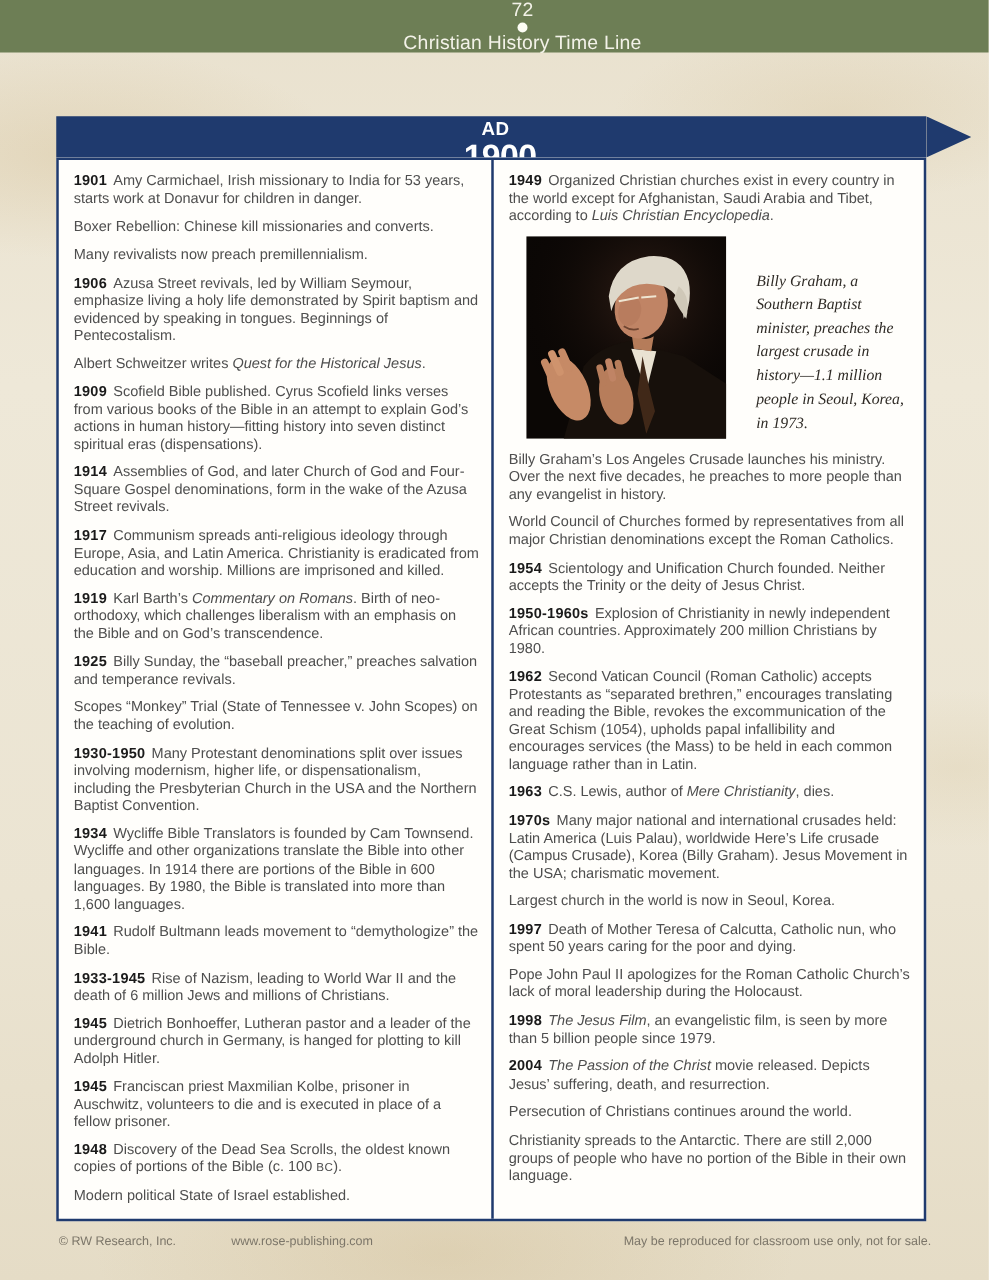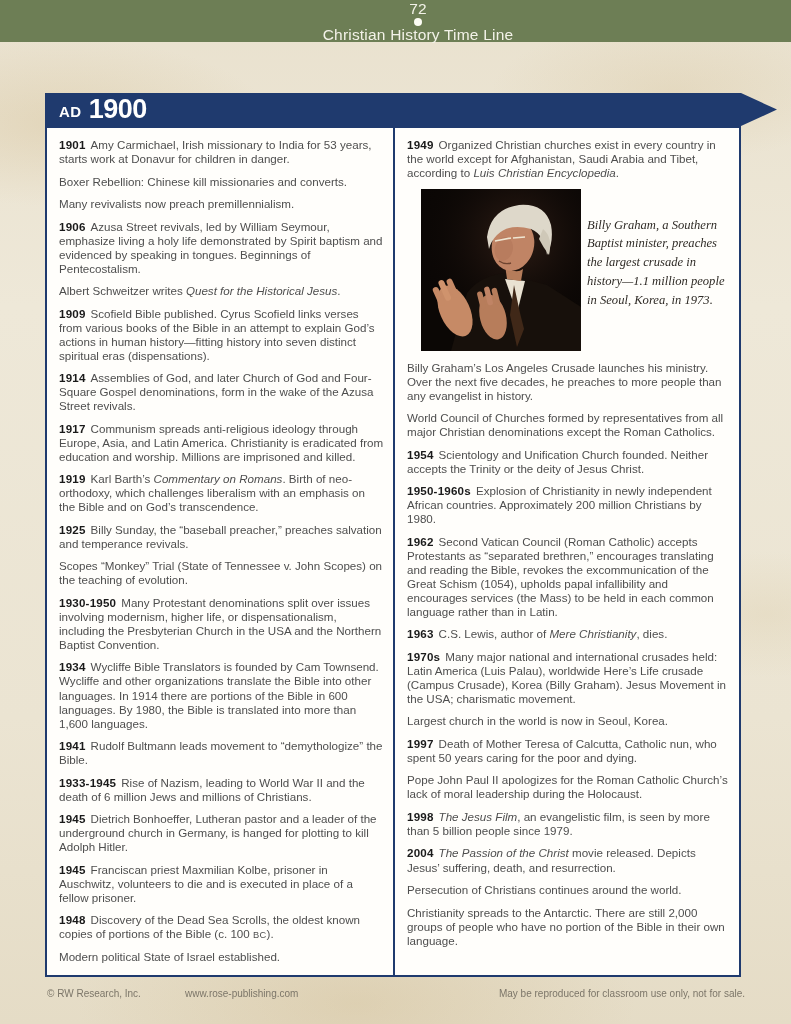--- a/index.html
+++ b/index.html
@@ -20,21 +20,21 @@
   
   .top-bar{
     position:absolute;top:0;left:0;width:100%;height:42px;background:#6d7e55;
     display:flex;align-items:center;box-sizing:border-box;padding-left:45px;
     color:#f3f2e8;font-size:15.5px;letter-spacing:.2px;flex-direction:column;
   }
   .top-bar .bullet{width:8px;height:8px;border-radius:50%;background:#fdfdf5;margin:0 8px;flex:none;}
   
   .banner{
     position:absolute;left:45px;top:93px;width:696px;height:33px;background:#1f3a6e;
-    display:flex;align-items:center;box-sizing:border-box;padding-left:14px;color:#fff;
+    display:flex;align-items:center;box-sizing:border-box;padding-left:14px;color:#fff;flex-direction:column;
   }
   .banner .era{font-size:15px;font-weight:bold;letter-spacing:.5px;margin-right:7px;transform:translateY(2px);}
   .banner .yr{font-size:27px;font-weight:bold;letter-spacing:-.5px;text-align:center;}
   .banner-arrow{
     position:absolute;left:100%;top:0;width:36px;height:33px;background:#1f3a6e;
     clip-path:polygon(0 0,100% 50%,0 100%);
   }
   
   .content-box{
     position:absolute;left:45px;top:126px;width:696px;height:851px;
@@ -43,21 +43,21 @@
   }
   .col{box-sizing:border-box;overflow:hidden;}
   .col-left{width:346px;padding:10px 9px 8px 12px;}
   .col-divider{width:2px;background:#1f3a6e;flex:none;}
   .col-right{flex:1;padding:10px 9px 8px 12px;}
   p.entry{margin:0 0 8.5px 0;font-size:11.6px;line-height:1.21;color:#4e4e4e;}
   p.entry b.year{color:#1a1a1a;margin-right:5px;letter-spacing:.2px;}
   p.entry i{font-style:italic;}
   p.entry .sc{font-size:9.3px;letter-spacing:.3px;}
   
-  figure.photo-figure{margin:6px 0 10px 14px;display:flex;gap:6px;}
+  figure.photo-figure{margin:6px 0 10px 14px;display:flex;gap:24px;}
   .photo-frame{width:160px;height:162px;flex:none;display:block;}
   .photo-caption{
     font-family:"Liberation Serif",serif;font-style:italic;
     font-size:12.6px;line-height:1.5;color:#2f2b26;padding-top:27px;flex:1;
   }
   
   .footer{position:absolute;left:45px;right:46px;top:988px;height:16px;font-size:10px;color:#7c7669;}
   .footer .copyright{position:absolute;left:2px;top:0;}
   .footer .website{position:absolute;left:140px;top:0;}
   .footer .notice{position:absolute;right:0;top:0;}

